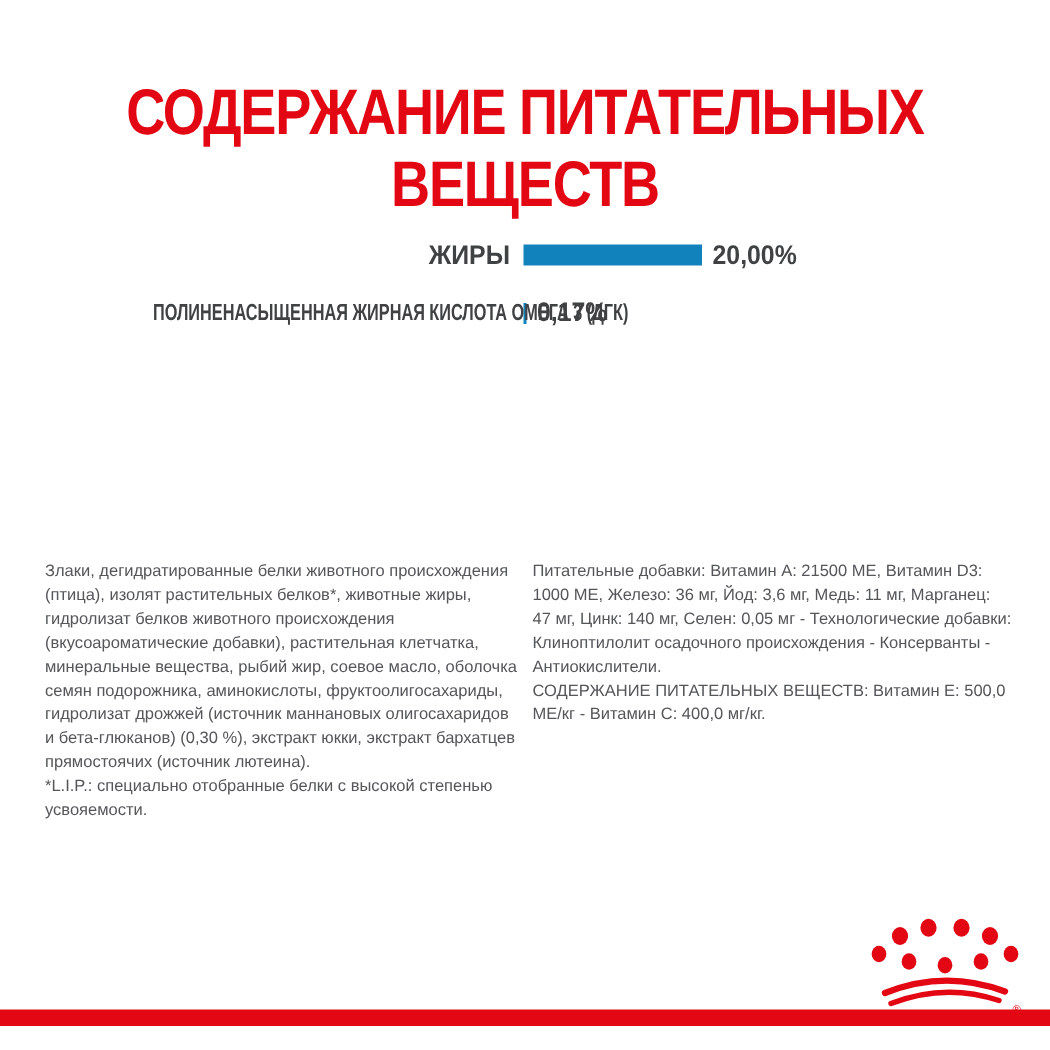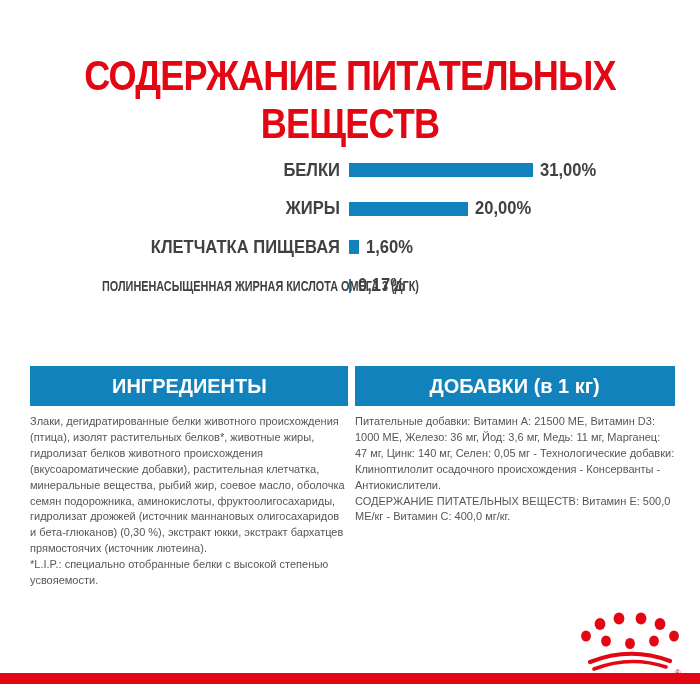--- a/index.html
+++ b/index.html
@@ -65,53 +65,37 @@
 </style>
 </head>
 <body>
 
 <div class="page">
 
   <h1 class="title">СОДЕРЖАНИЕ ПИТАТЕЛЬНЫХ ВЕЩЕСТВ</h1>
 
   <div class="chart" id="chart">
       <div class="crow">
-        <div class="clabel">БЕЛКИ</div>
-        <div class="cbar" style="width: 184.14px; background: rgb(18, 130, 188);"></div>
-        <div class="cval">31,00%</div>
-      </div>
-      <div class="crow">
         <div class="clabel">ЖИРЫ</div>
         <div class="cbar" style="width: 118.8px; background: rgb(18, 130, 188);"></div>
         <div class="cval">20,00%</div>
-      </div>
-      <div class="crow">
-        <div class="clabel">КЛЕТЧАТКА ПИЩЕВАЯ</div>
-        <div class="cbar" style="width: 9.504px; background: rgb(18, 130, 188);"></div>
-        <div class="cval">1,60%</div>
       </div>
       <div class="crow">
         <div class="clabel long">ПОЛИНЕНАСЫЩЕННАЯ ЖИРНАЯ КИСЛОТА ОМЕГА 3 (ДГК)</div>
         <div class="cbar" style="width: 2px; background: rgb(18, 130, 188);"></div>
         <div class="cval">0,17%</div>
       </div>
     </div>
 
   <div class="col left">
-    <div class="col-header">
-      <span>ИНГРЕДИЕНТЫ</span>
-    </div>
     <p class="body-text">Злаки, дегидратированные белки животного происхождения (птица), изолят растительных белков*, животные жиры, гидролизат белков животного происхождения (вкусоароматические добавки), растительная клетчатка, минеральные вещества, рыбий жир, соевое масло, оболочка семян подорожника, аминокислоты, фруктоолигосахариды, гидролизат дрожжей (источник маннановых олигосахаридов и бета-глюканов) (0,30 %), экстракт юкки, экстракт бархатцев прямостоячих (источник лютеина).
 *L.I.P.: специально отобранные белки с высокой степенью усвояемости.</p>
   </div>
 
   <div class="col right">
-    <div class="col-header">
-      <span>ДОБАВКИ (в 1 кг)</span>
-    </div>
     <p class="body-text">Питательные добавки: Витамин A: 21500 МЕ, Витамин D3: 1000 МЕ, Железо: 36 мг, Йод: 3,6 мг, Медь: 11 мг, Марганец: 47 мг, Цинк: 140 мг, Селен: 0,05 мг - Технологические добавки: Клиноптилолит осадочного происхождения - Консерванты - Антиокислители.
 СОДЕРЖАНИЕ ПИТАТЕЛЬНЫХ ВЕЩЕСТВ: Витамин E: 500,0 МЕ/кг - Витамин C: 400,0 мг/кг.</p>
   </div>
 
   <div class="logo">
     <svg viewBox="0 0 104 74" xmlns="http://www.w3.org/2000/svg">
       <g fill="#e30613">
 
         <ellipse cx="8" cy="25" rx="4.9" ry="5.5"></ellipse>
         <ellipse cx="28" cy="30" rx="4.9" ry="5.5"></ellipse>

